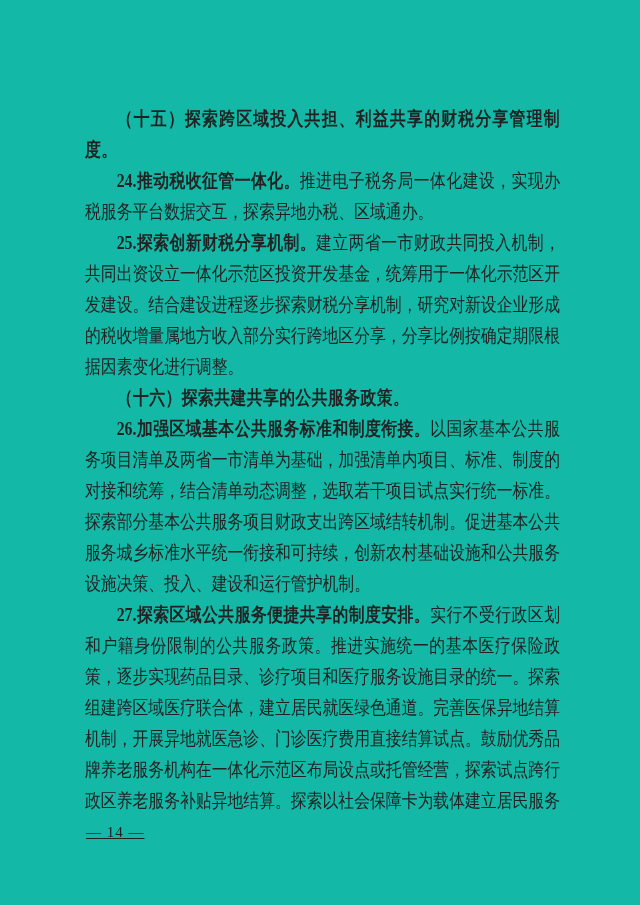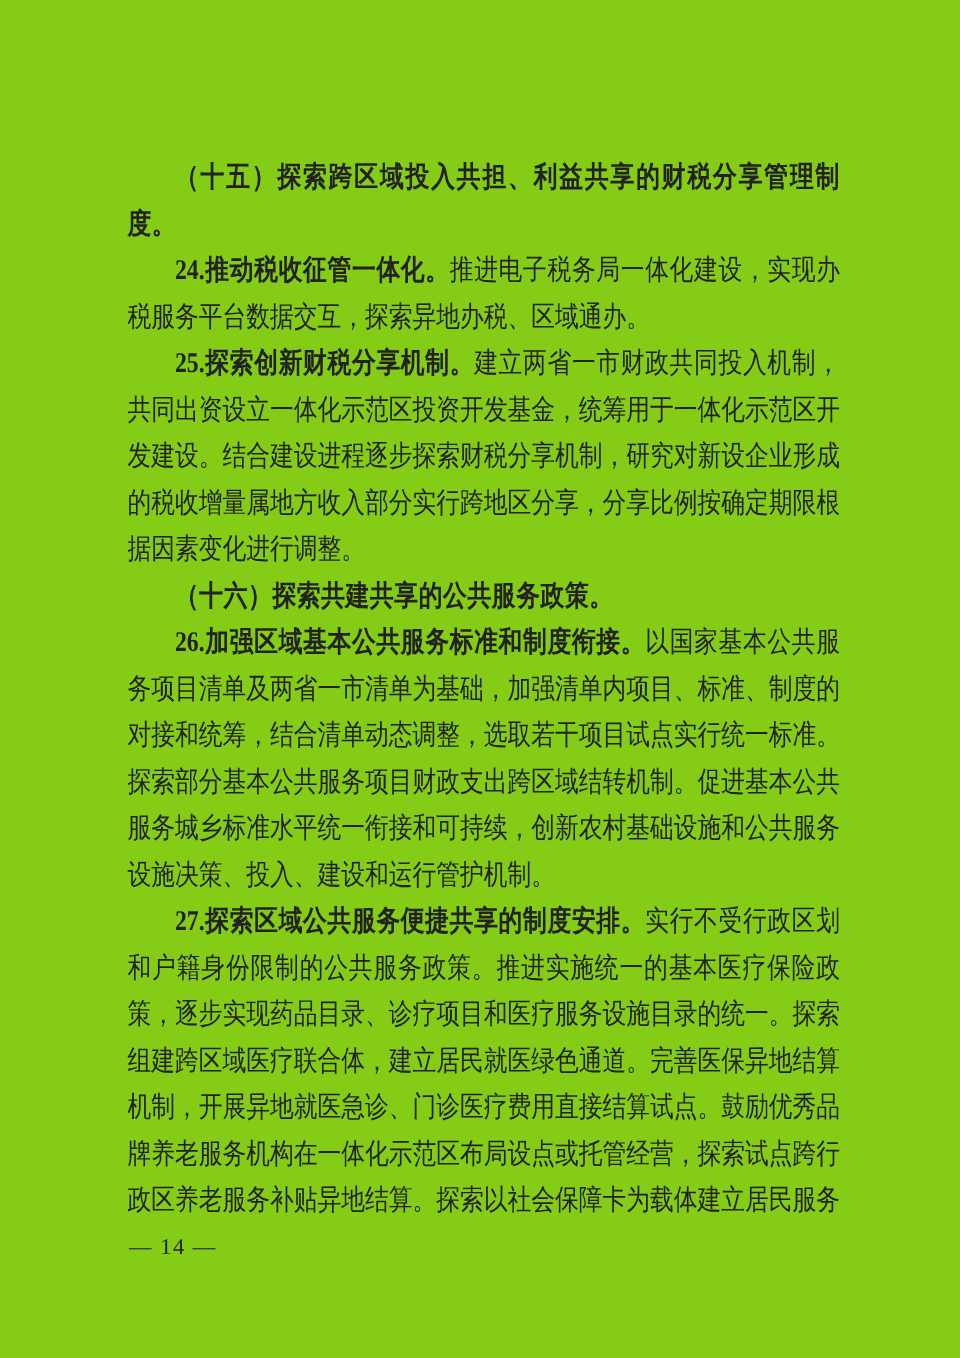--- a/index.html
+++ b/index.html
@@ -7,21 +7,21 @@
     padding: 0;
     width: 640px;
     height: 905px;
     background: #ffffff;
     overflow: hidden;
   }
   .page {
     position: relative;
     width: 640px;
     height: 905px;
-    background: #84cc16;
+    background: #14b8a6;
     font-family: "Liberation Serif", "DejaVu Serif", serif;
     color: #1e1e1e;
   }
   .doc-body {
     position: absolute;
     left: 85px;
     top: 103px;
     width: 570px;
     transform: scaleX(0.8333);
     transform-origin: 0 0;
@@ -45,20 +45,21 @@
   }
   .footer {
     position: absolute;
     left: 86px;
     top: 822px;
     font-size: 15px;
     line-height: 20px;
     color: #222222;
     letter-spacing: 1px;
     font-family: "Liberation Serif", "DejaVu Serif", serif;
+    text-decoration: underline;
   }
 </style>
 </head>
 <body>
 
 <div class="page">
   <div class="doc-body" id="doc-body">
       <p class="para heading"><span class="lead">（十五）探索跨区域投入共担、利益共享的财税分享管理制度。</span><span class="rest"></span></p>
       <p class="para item"><span class="lead">24.推动税收征管一体化。</span><span class="rest">推进电子税务局一体化建设，实现办税服务平台数据交互，探索异地办税、区域通办。</span></p>
       <p class="para item"><span class="lead">25.探索创新财税分享机制。</span><span class="rest">建立两省一市财政共同投入机制，共同出资设立一体化示范区投资开发基金，统筹用于一体化示范区开发建设。结合建设进程逐步探索财税分享机制，研究对新设企业形成的税收增量属地方收入部分实行跨地区分享，分享比例按确定期限根据因素变化进行调整。</span></p>

